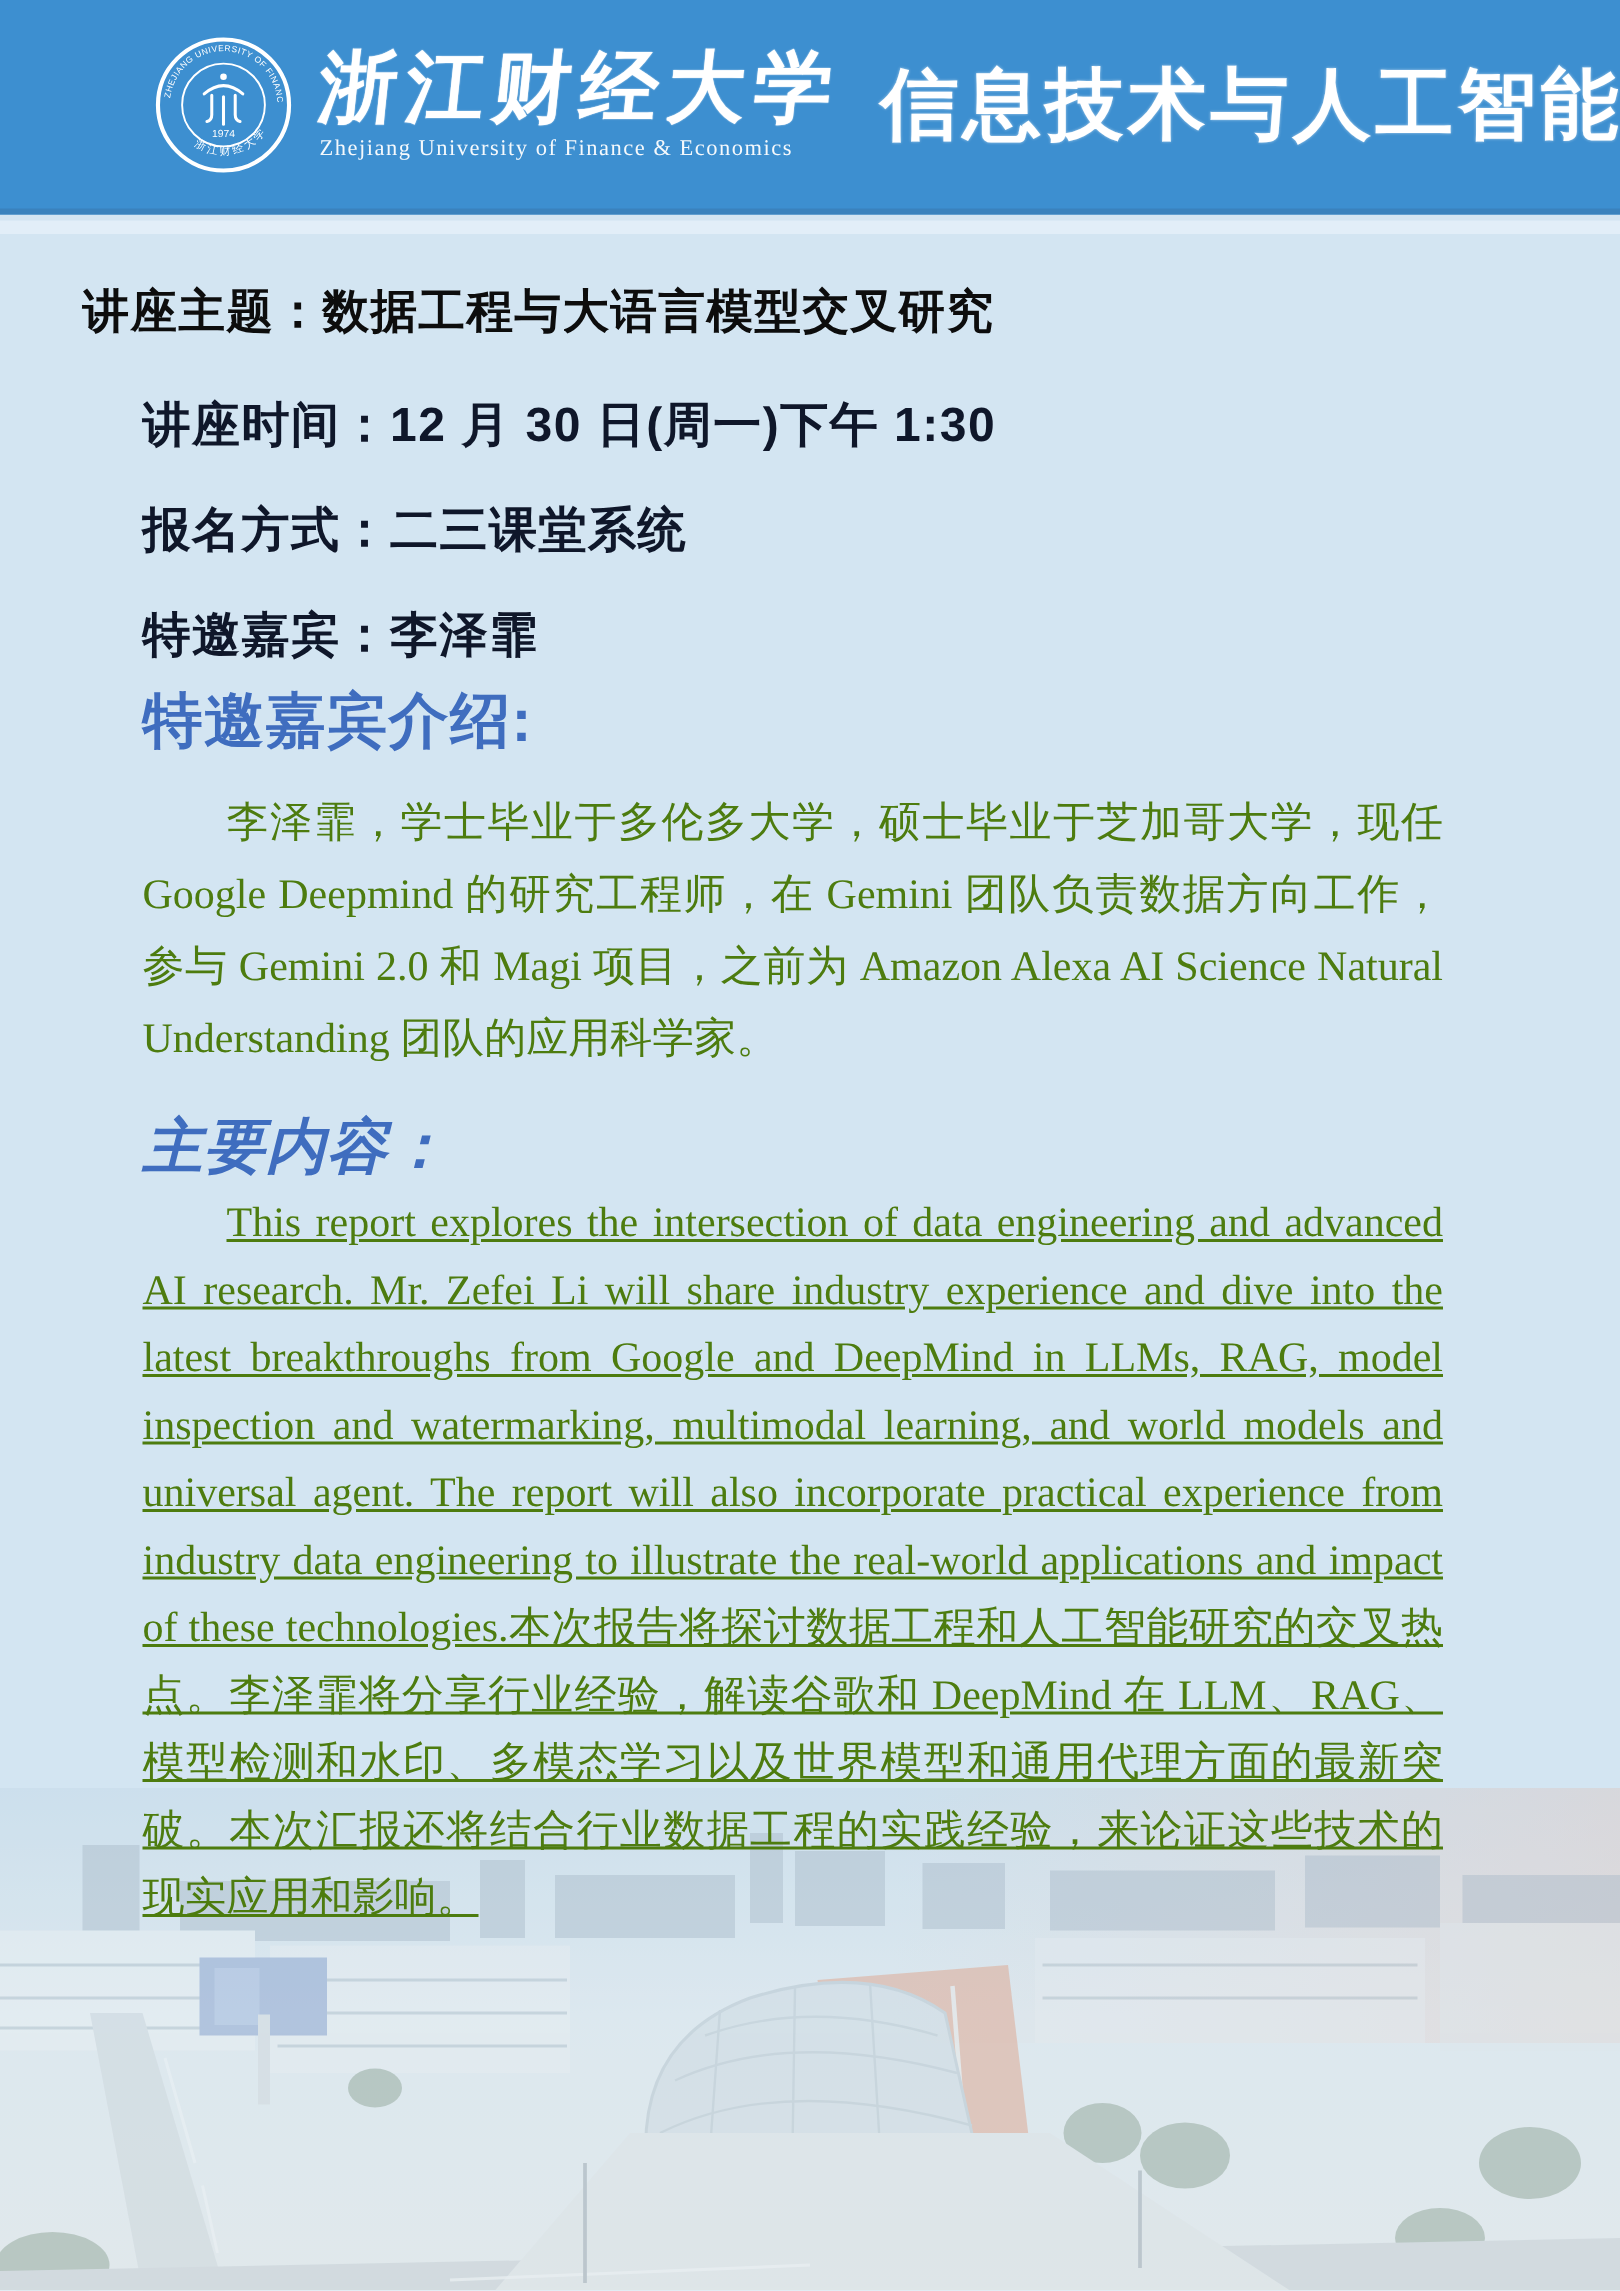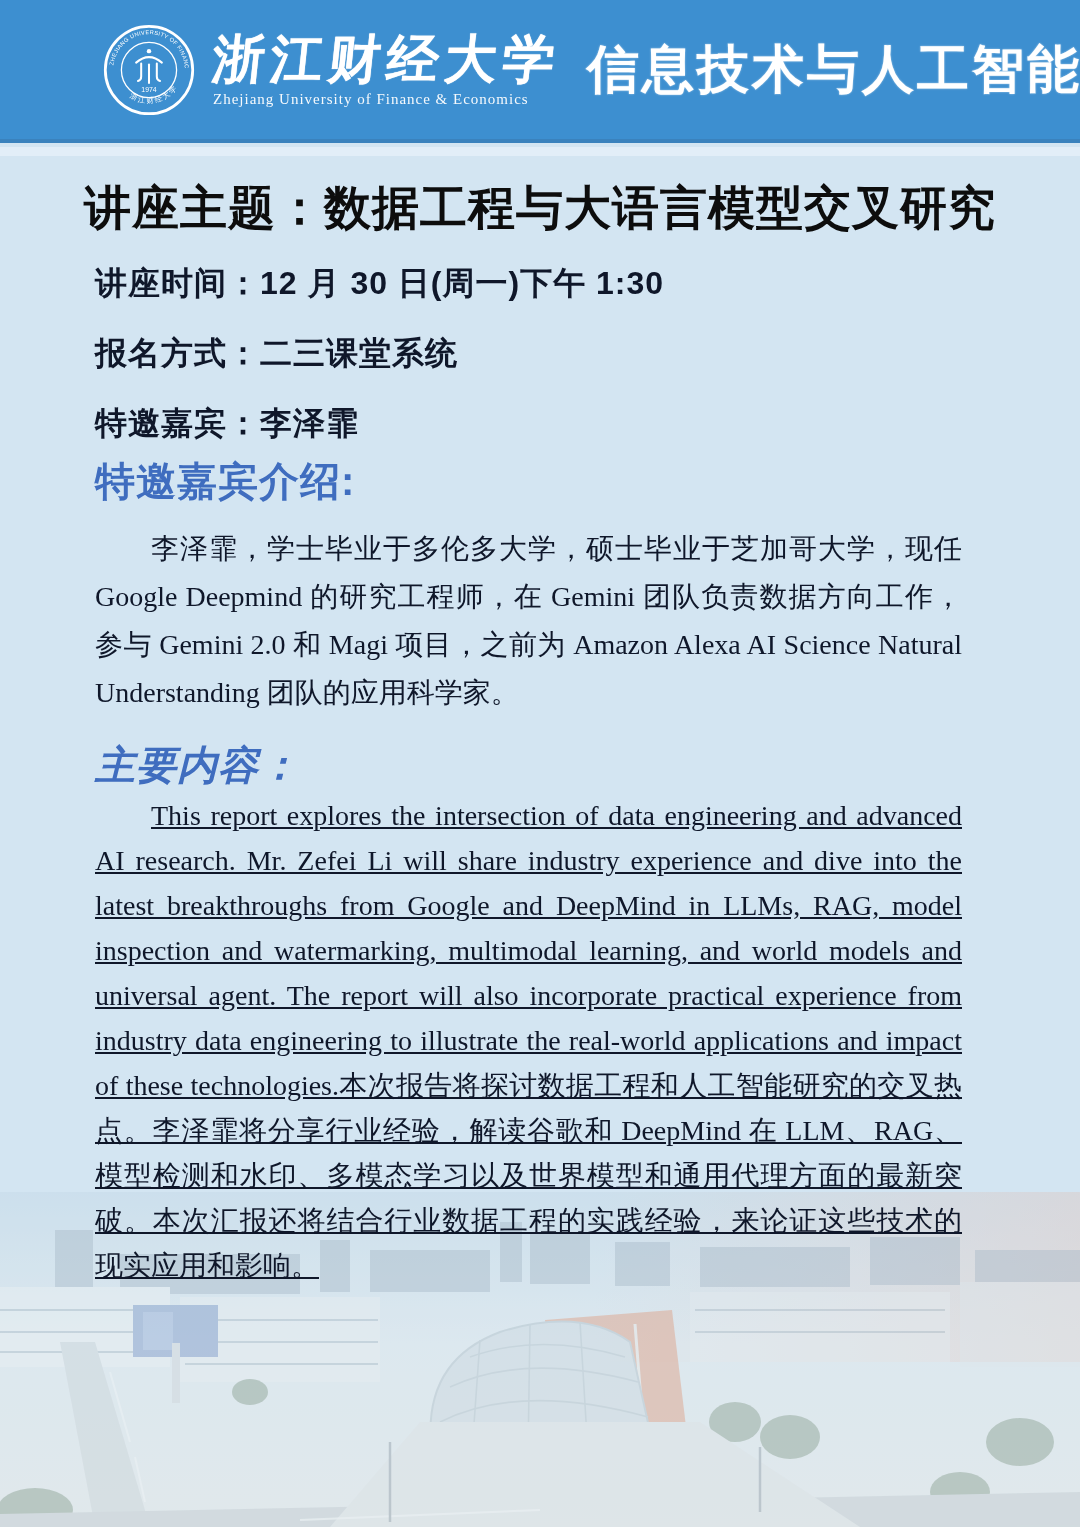--- a/index.html
+++ b/index.html
@@ -73,22 +73,21 @@
   }
 
   
   .content {
     position: relative;
     z-index: 2;
   }
   .title {
     margin-top: 34px;
     padding: 0 55px;
-    text-align: center;
-    font-size: 47px;
+    font-size: 31px;
     line-height: 62px;
     font-weight: bold;
     color: #0d0d0d;
     letter-spacing: 1px;
     white-space: nowrap;
   }
   .info-line {
     margin-left: 95px;
     margin-right: 100px;
     margin-top: 30px;
@@ -107,21 +106,21 @@
     font-weight: bold;
     color: #3f6dbf;
     letter-spacing: 1px;
   }
   .section-heading.main { margin-top: 28px; font-style: italic; }
   .para {
     margin-left: 95px;
     margin-right: 118px;
     font-family: "Liberation Serif", serif;
     font-size: 28px;
-    color: #0f172a;
+    color: #4d7c0f;
     text-align: justify;
     text-indent: 2em;
   }
   .para.intro {
     margin-top: 24px;
     line-height: 48px;
   }
   .para.main {
     margin-top: 8px;
     line-height: 45px;

